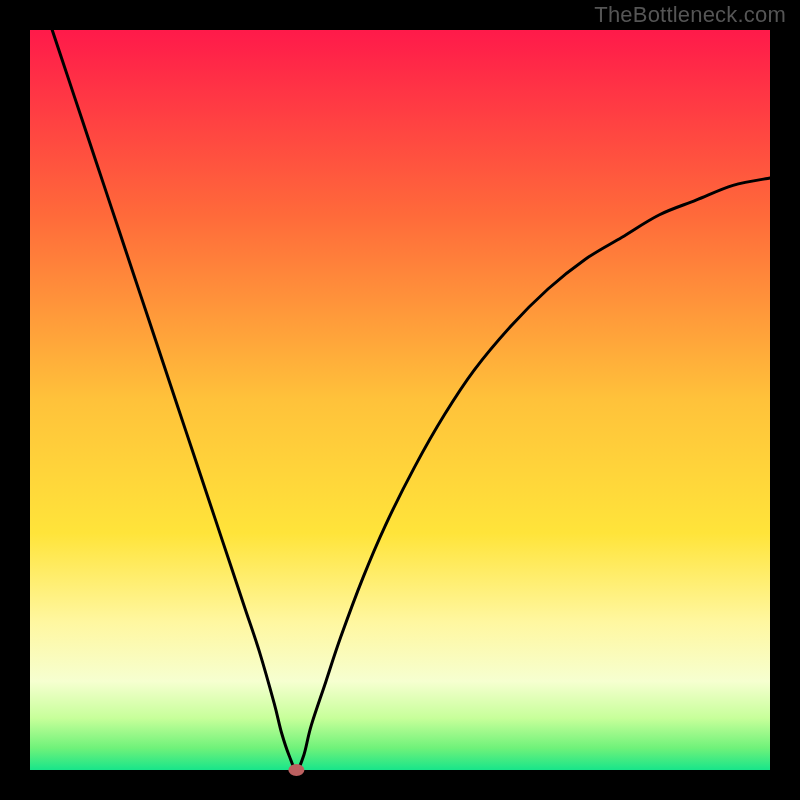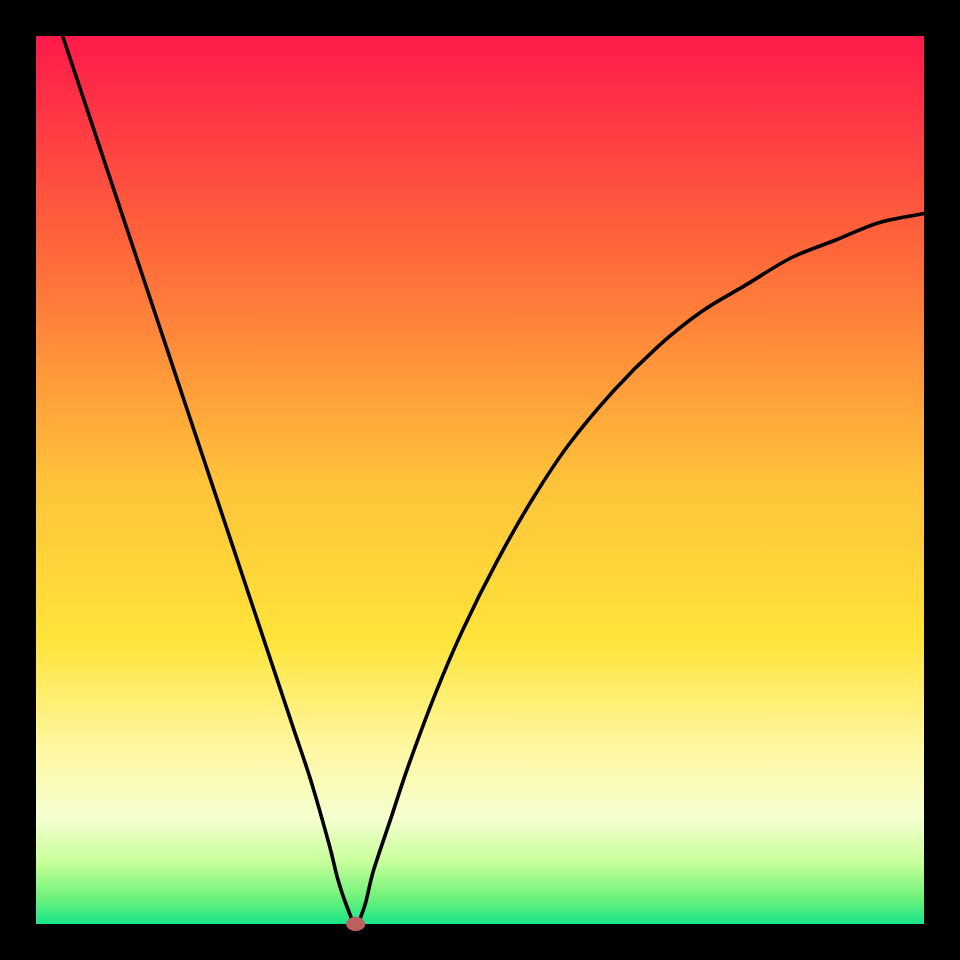--- a/index.html
+++ b/index.html
@@ -30,20 +30,21 @@
     z-index: 5;
   }
   svg {
     display: block;
   }
 </style>
 </head>
 <body>
 
 <div class="frame">
+  <div class="watermark">TheBottleneck.com</div>
   <svg id="chart-svg" width="800" height="800" viewBox="0 0 800 800">
     <defs>
       <linearGradient id="bg-grad" x1="0" y1="0" x2="0" y2="1">
           <stop offset="0.0%" stop-color="#ff1a4a"></stop>
           <stop offset="25.0%" stop-color="#ff6a3a"></stop>
           <stop offset="50.0%" stop-color="#ffc23a"></stop>
           <stop offset="68.0%" stop-color="#ffe43a"></stop>
           <stop offset="80.0%" stop-color="#fff7a0"></stop>
           <stop offset="88.0%" stop-color="#f6ffd0"></stop>
           <stop offset="93.0%" stop-color="#c7ff9a"></stop>

